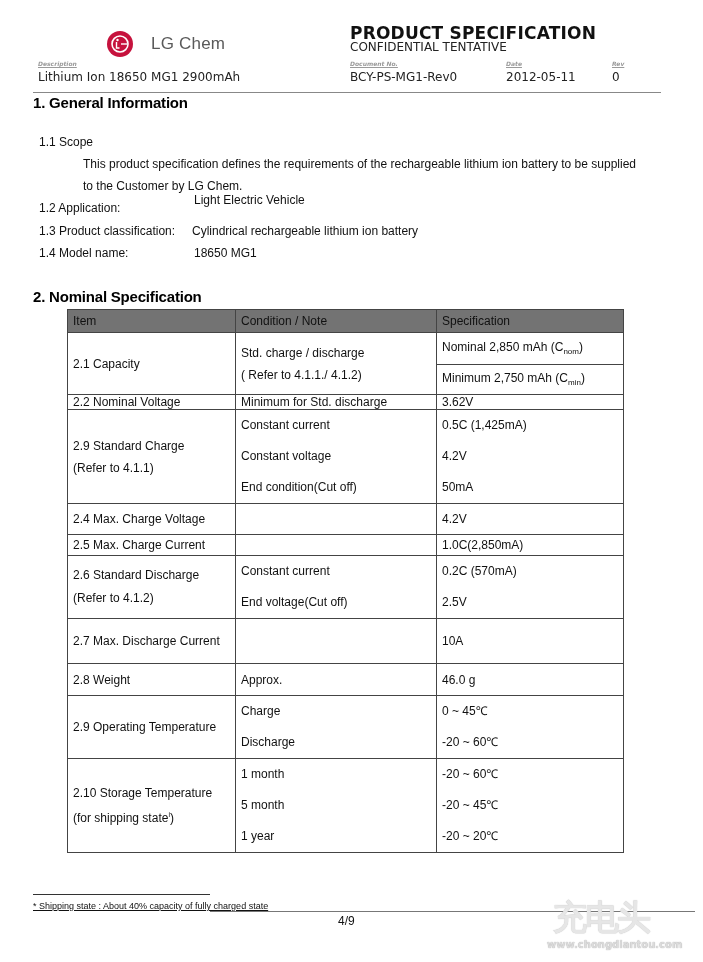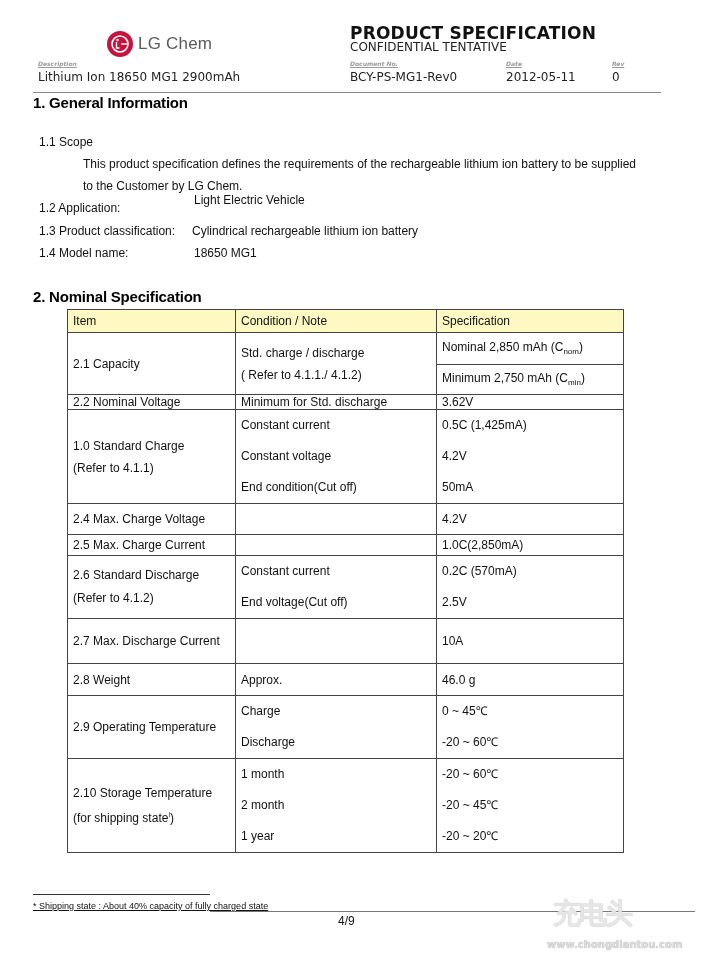--- a/index.html
+++ b/index.html
@@ -3,50 +3,50 @@
 <meta charset="utf-8">
 <style>
   html, body { margin: 0; padding: 0; background: #ffffff; }
   body { width: 703px; height: 962px; position: relative; overflow: hidden; font-family: "Liberation Sans", sans-serif; color: #111; }
   .abs { position: absolute; }
 
   
   .logo { left: 107px; top: 31px; display: flex; align-items: center; }
   .logo-mark { width: 26px; height: 26px; border-radius: 50%; background: #c6123d; position: relative; }
   .logo-mark svg { position: absolute; left: 0; top: 0; }
-  .logo-text { margin-left: 5px; font-family: "Liberation Sans", sans-serif; font-size: 17px; color: #5a5a5a; letter-spacing: 0.2px; }
+  .logo-text { margin-left: 18px; font-family: "Liberation Sans", sans-serif; font-size: 17px; color: #5a5a5a; letter-spacing: 0.2px; }
   .hdr-label { font-family: "DejaVu Sans", sans-serif; font-size: 6px; font-style: italic; font-weight: bold; color: #9a9a9a; text-decoration: underline; }
   .hdr-value { font-family: "DejaVu Sans", sans-serif; font-size: 12px; color: #222; text-align: right; }
   .hdr-title { font-family: "DejaVu Sans", sans-serif; font-size: 17px; font-weight: bold; color: #111; letter-spacing: 0.2px; }
   .hdr-sub { font-family: "DejaVu Sans", sans-serif; font-size: 12px; color: #222; }
   .hdr-rule { left: 33px; top: 92px; width: 628px; height: 0; border-top: 1px solid #888; }
 
   
   .h1 { font-family: "Liberation Sans", sans-serif; font-size: 15px; font-weight: bold; color: #000; letter-spacing: -0.2px; }
   .txt { font-size: 12px; color: #111; }
 
   
   table.spec { position: absolute; left: 67px; top: 309px; border-collapse: collapse; width: 557px; font-size: 12px; color: #111; }
   table.spec td, table.spec th { border: 1px solid #444; padding: 0 5px; vertical-align: middle; text-align: left; font-weight: normal; }
-  table.spec th { background: #fef9c3; height: 22px; }
+  table.spec th { background: #737373; height: 22px; }
   .col1 { width: 157px; }
   .col2 { width: 190px; }
   .sublines div { line-height: 31px; }
   sub { font-size: 8px; }
   sup { font-size: 7px; }
 
   
   .fn-rule { left: 33px; top: 894px; width: 177px; border-top: 1px solid #333; }
   .fn-text { left: 33px; top: 901px; font-size: 9px; color: #111; text-decoration: underline; }
   .pg-rule { left: 210px; top: 911px; width: 485px; border-top: 1px solid #777; }
   .pg { left: 338px; top: 914px; font-size: 12px; color: #111; }
 
   
   .wm { left: 547px; top: 895px; width: 150px; height: 62px; }
-  .wm-big { position: absolute; left: 6px; top: 0; font-family: "DejaVu Sans", sans-serif; font-weight: bold; font-size: 28px; color: #e6e6e6; letter-spacing: -2px; text-shadow: 0 0 1px #bbb; }
+  .wm-big { position: absolute; left: 6px; top: 0; font-family: "DejaVu Sans", sans-serif; font-weight: bold; font-size: 34px; color: #e6e6e6; letter-spacing: -2px; text-shadow: 0 0 1px #bbb; }
   .wm-url { position: absolute; left: 0; top: 44px; font-family: "DejaVu Sans", sans-serif; font-weight: bold; font-size: 10px; color: #dcdcdc; text-shadow: 0 0 1px #999; }
 </style>
 </head>
 <body>
 
 <div class="abs logo">
   <div class="logo-mark">
     <svg width="26" height="26" viewBox="0 0 26 26">
       <circle cx="13" cy="13" r="8" fill="none" stroke="#fff" stroke-width="1.6"></circle>
       <circle cx="10.5" cy="9" r="1.2" fill="#fff"></circle>
@@ -109,21 +109,21 @@
   </tr>
 
   <tr style="height:14px;">
     <td>2.2 Nominal Voltage</td>
     <td>Minimum for Std. discharge</td>
     <td>3.62V</td>
   </tr>
 
   <tr style="height:94px;">
     <td>
-      <div style="line-height:22px;">1.0 Standard Charge</div>
+      <div style="line-height:22px;">2.9 Standard Charge</div>
       <div style="line-height:22px;">(Refer to 4.1.1)</div>
     </td>
     <td class="sublines">
       <div>Constant current</div>
       <div>Constant voltage</div>
       <div>End condition(Cut off)</div>
     </td>
     <td class="sublines">
       <div>0.5C (1,425mA)</div>
       <div>4.2V</div>
@@ -182,21 +182,21 @@
     </td>
   </tr>
 
   <tr style="height:93px;">
     <td>
       <div style="line-height:22px;">2.10 Storage Temperature</div>
       <div style="line-height:22px;"><span>(for shipping state</span><sup>i</sup><span>)</span></div>
     </td>
     <td class="sublines">
       <div>1 month</div>
-      <div>2 month</div>
+      <div>5 month</div>
       <div>1 year</div>
     </td>
     <td class="sublines">
       <div>-20 ~ 60℃</div>
       <div>-20 ~ 45℃</div>
       <div>-20 ~ 20℃</div>
     </td>
   </tr>
 </tbody>
   </table>

